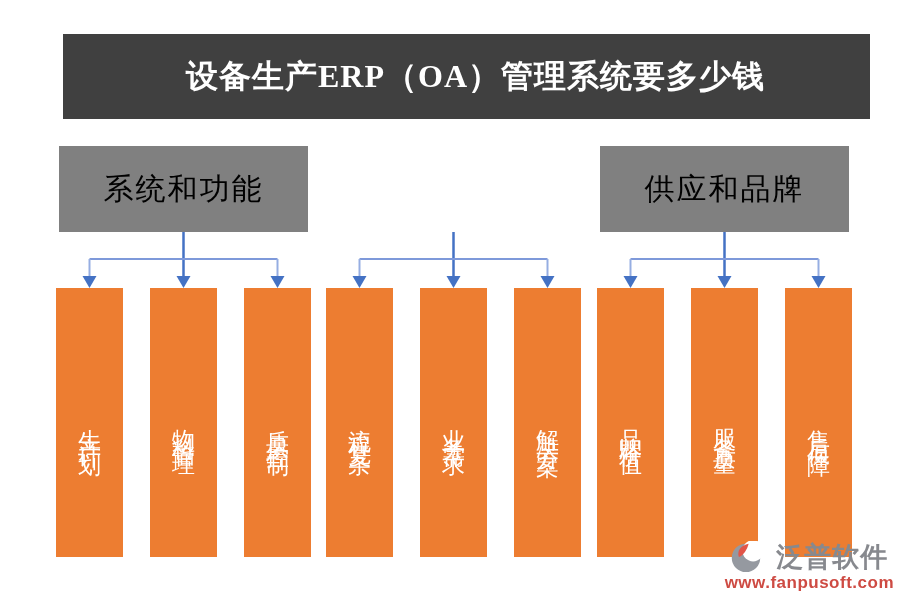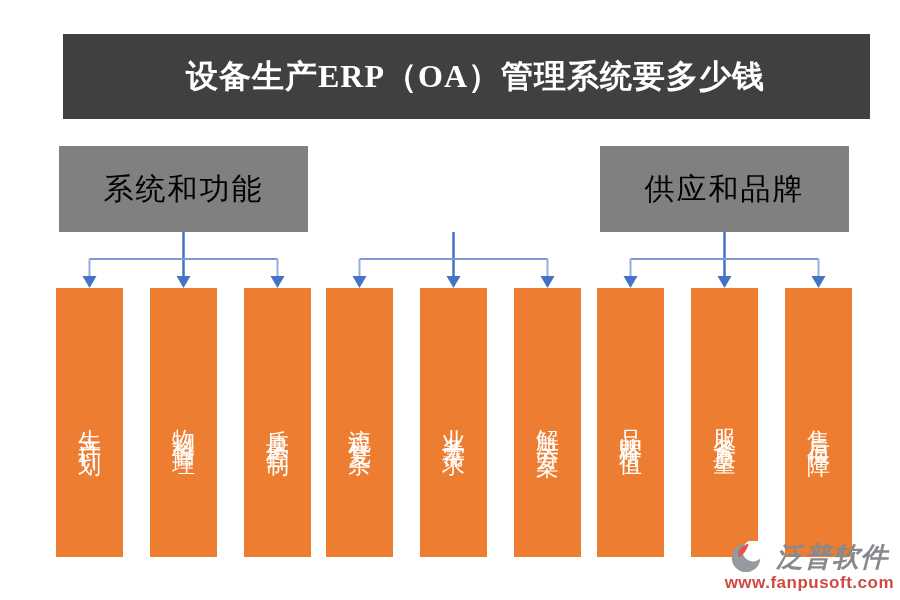--- a/index.html
+++ b/index.html
@@ -28,21 +28,21 @@
   .bar{
     width:67px;height:269px;background:#ED7D31;
     display:flex;align-items:center;justify-content:center;
   }
   .bar-label{
     writing-mode:vertical-rl;text-orientation:upright;
     color:#ffffff;font-size:23px;letter-spacing:8px;margin-bottom:-8px;white-space:nowrap;
   }
   
   .logo{position:absolute;right:6px;bottom:7px;display:flex;flex-direction:column;align-items:center;}
-  .logo-row{display:flex;align-items:center;gap:14px;font-style:italic;}
+  .logo-row{display:flex;align-items:center;gap:14px;}
   .logo-text{font-size:27px;font-weight:bold;color:#87898E;letter-spacing:1px;white-space:nowrap;}
   .logo-url{
     font-family:"Liberation Sans","DejaVu Sans",sans-serif;
     font-size:17px;font-weight:bold;color:#CE4B43;letter-spacing:0.5px;margin-top:-2px;white-space:nowrap;
   }
 </style>
 </head>
 <body>
 
 <div class="stage">

